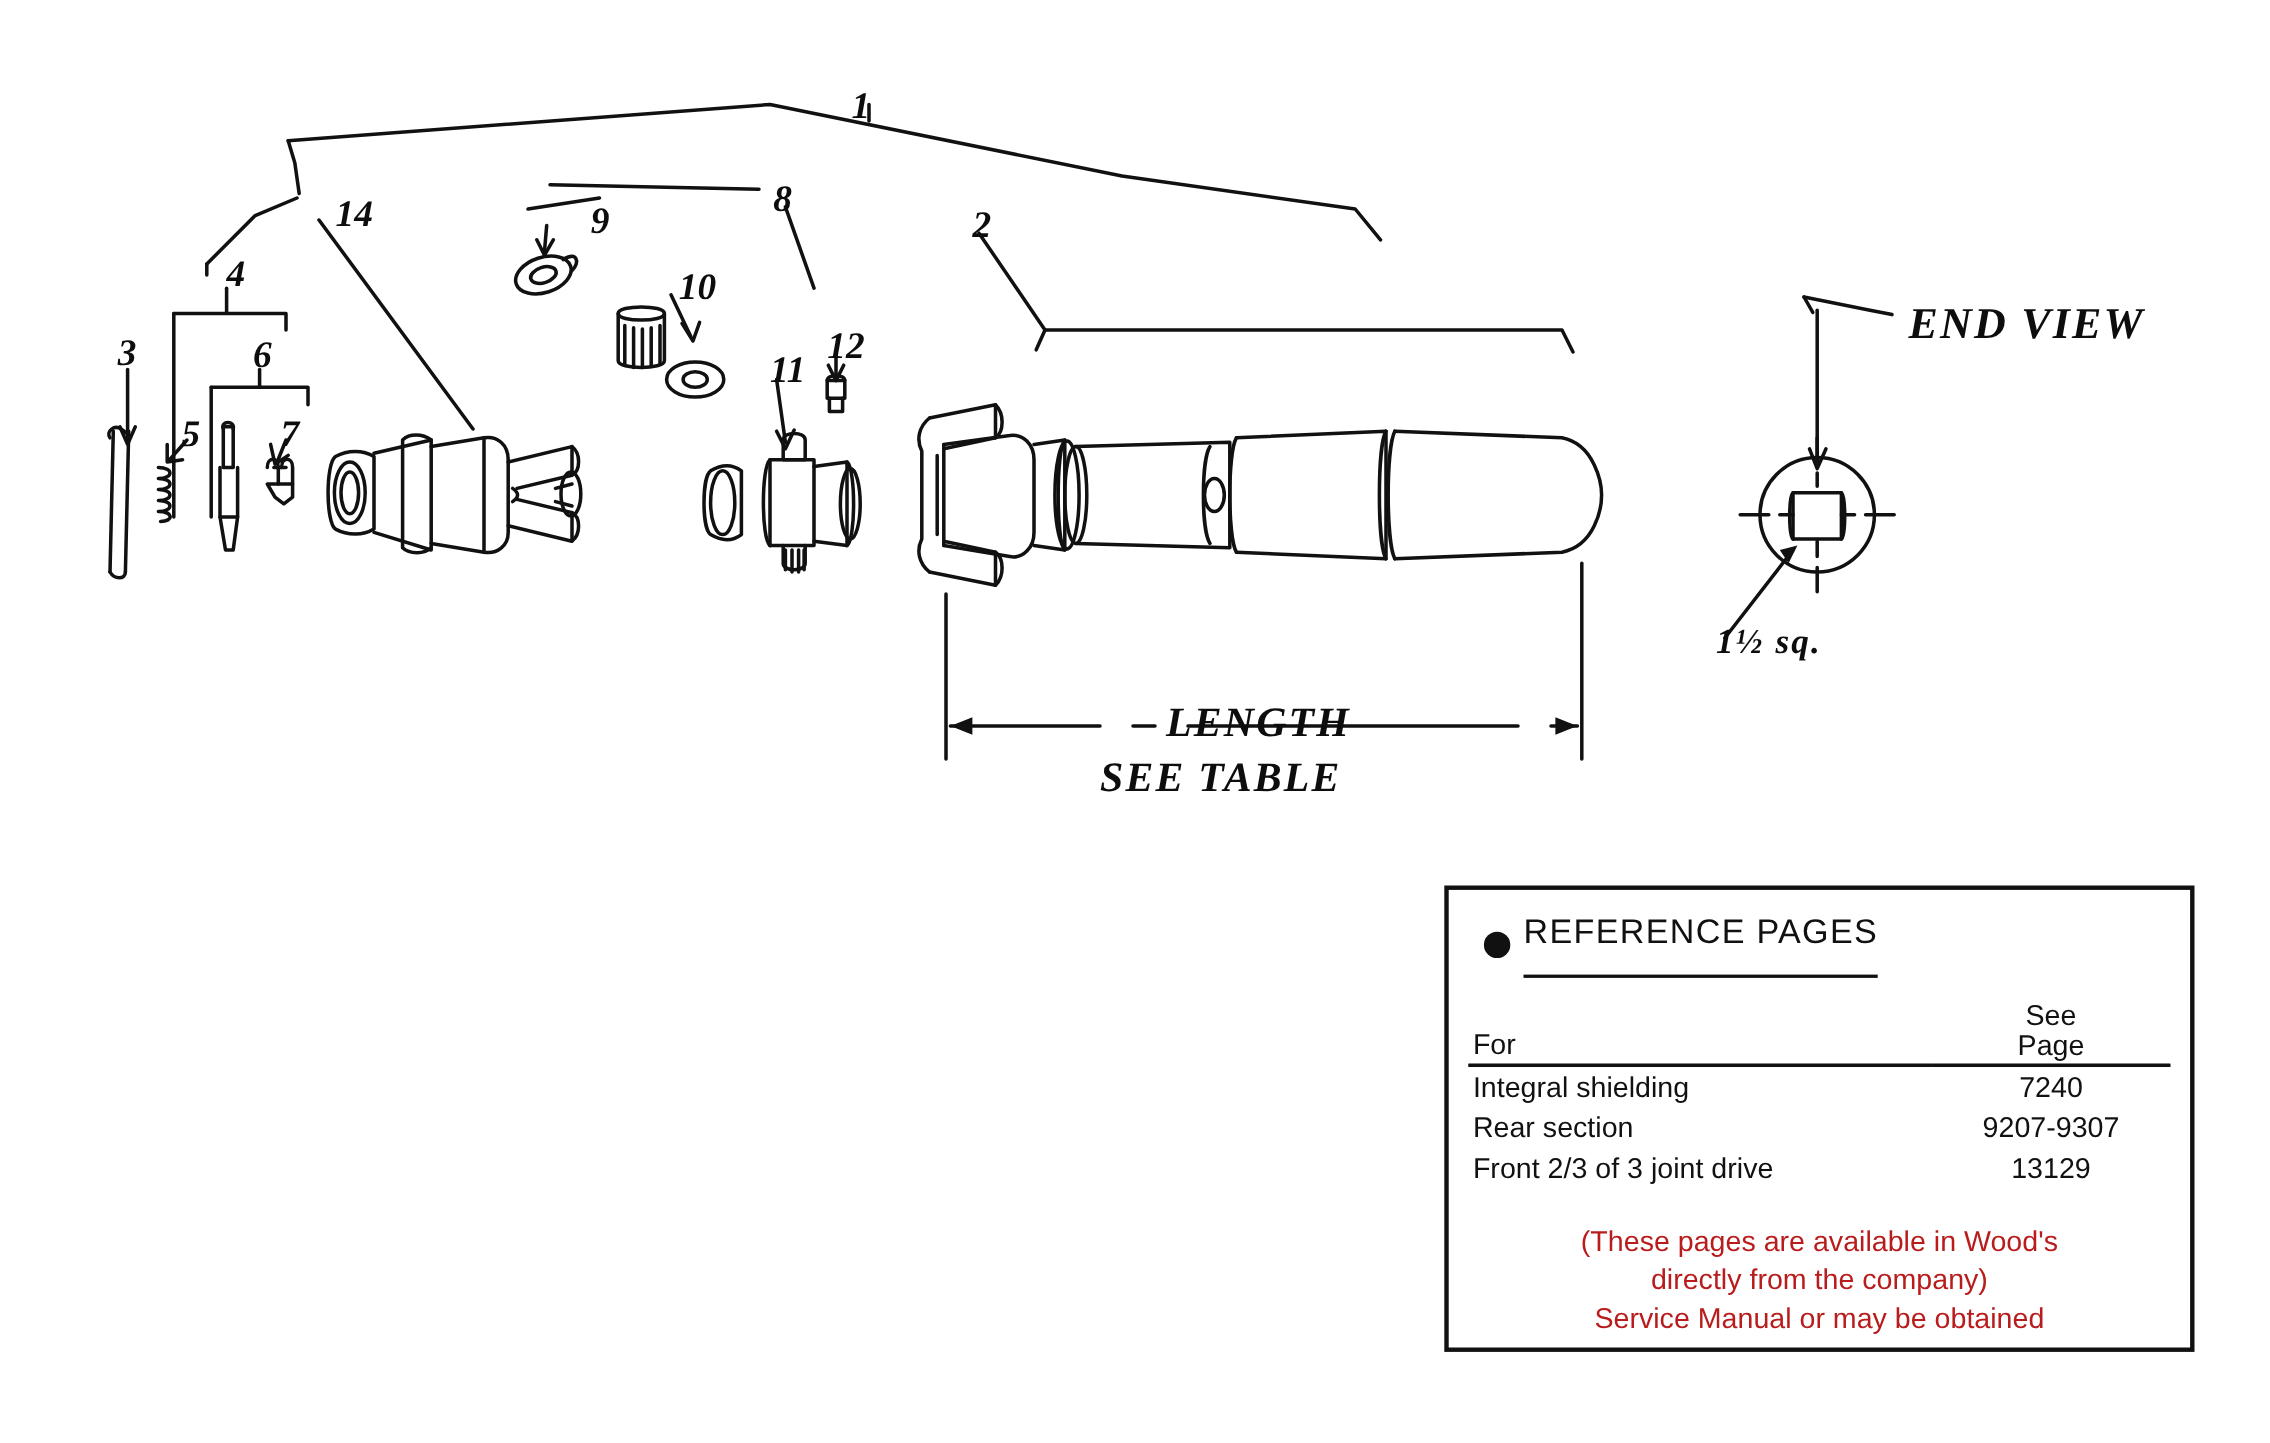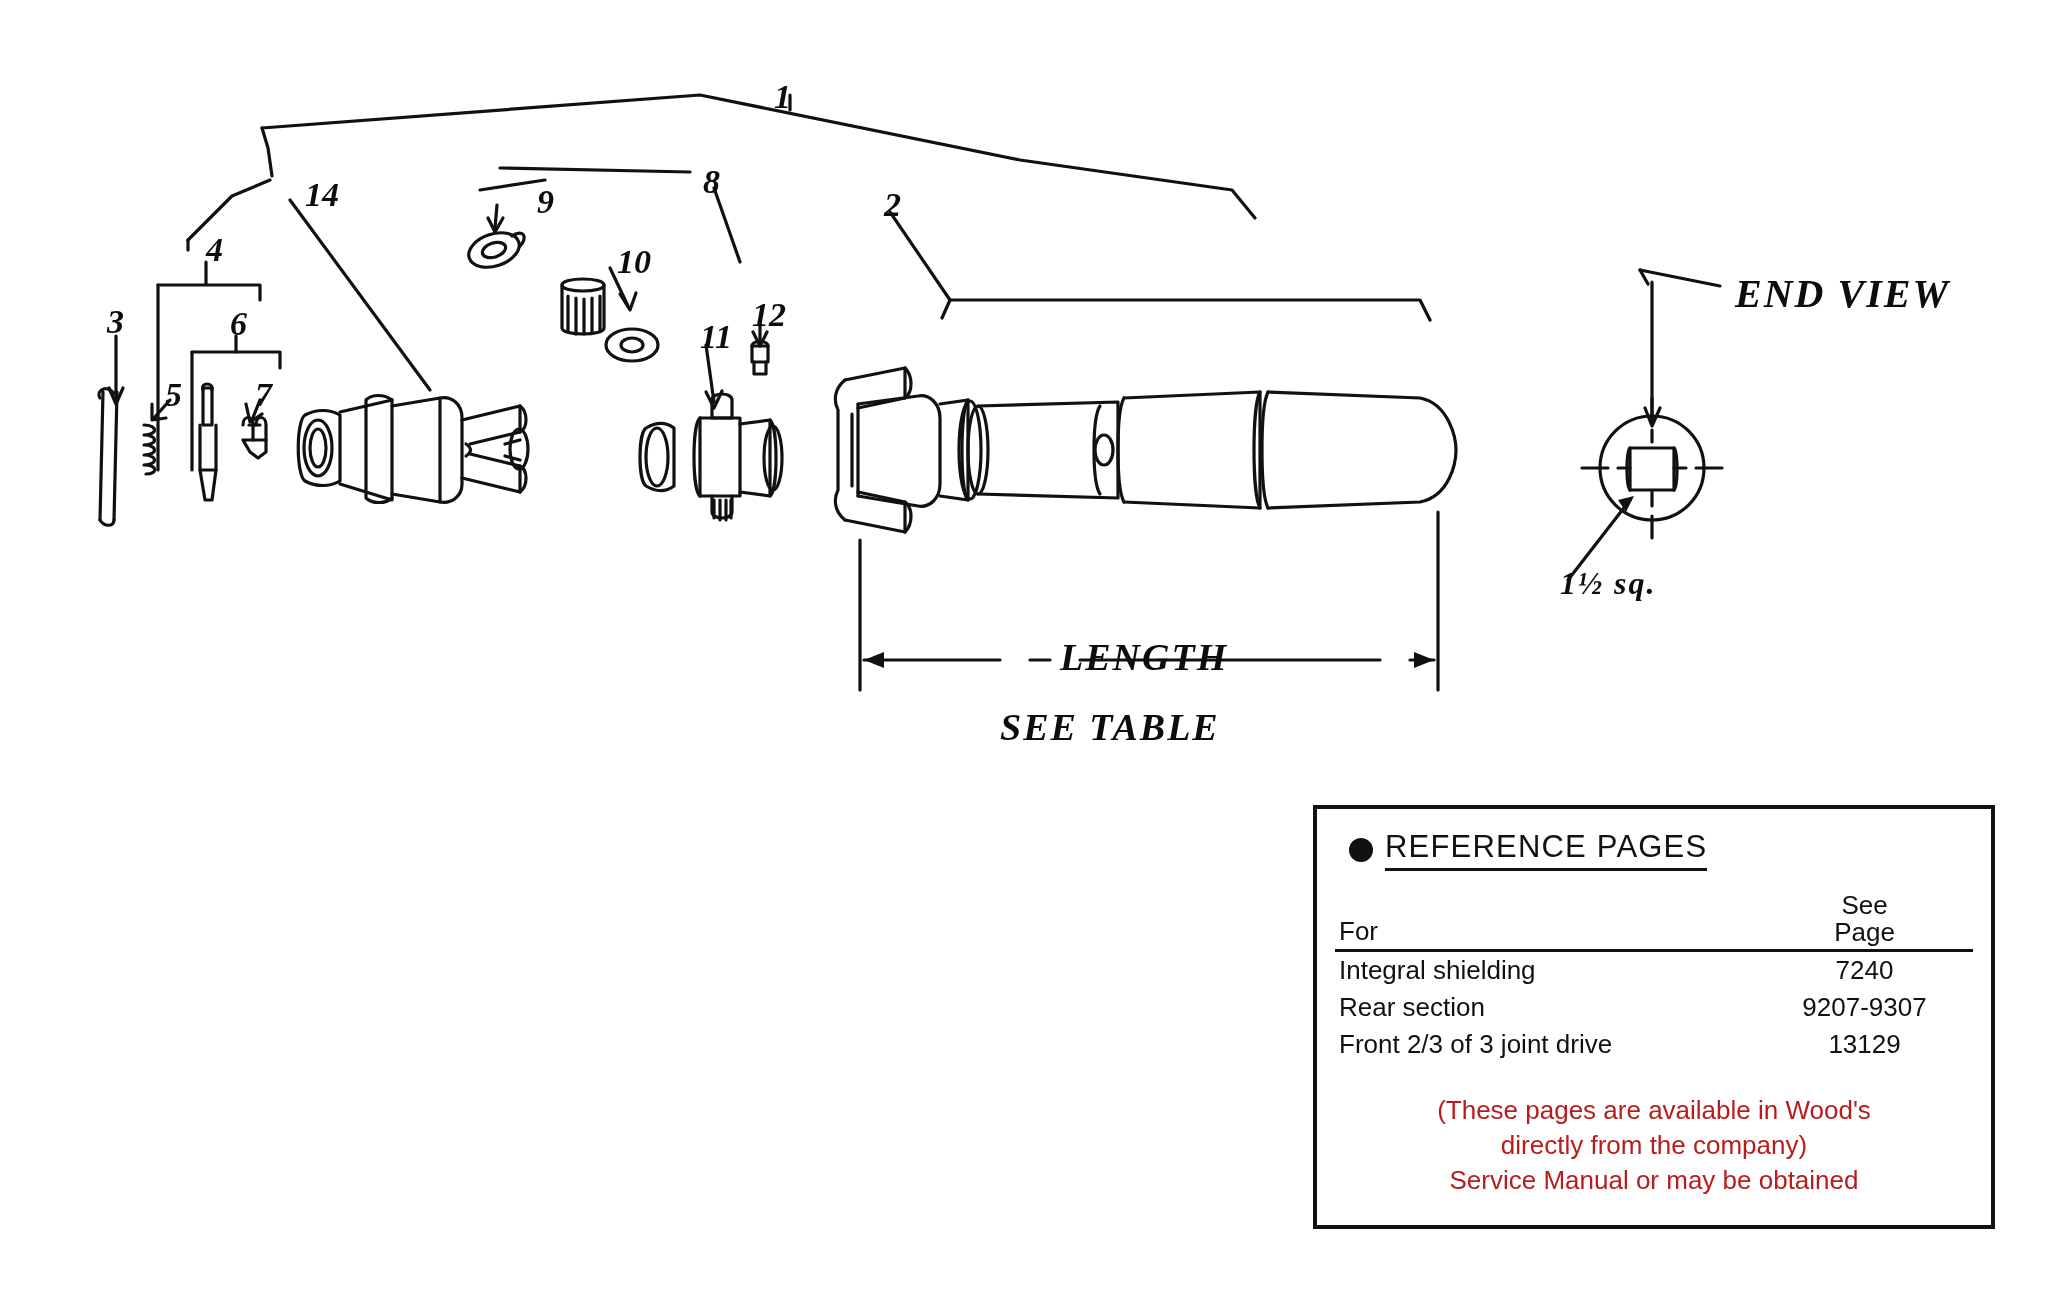--- a/index.html
+++ b/index.html
@@ -66,21 +66,21 @@
     height: 24px;
     border-radius: 50%;
     background: #111111;
     flex: 0 0 auto;
   }
   #ref-title {
     font-size: 31px;
     letter-spacing: 1.2px;
     color: #111111;
     border-bottom: 3px solid #111111;
-    padding-bottom: 3px;
+    padding-bottom: 21px;
   }
   #ref-table {
     width: 100%;
     border-collapse: collapse;
     margin-top: 18px;
     font-size: 26px;
   }
   #ref-table th, #ref-table td {
     text-align: left;
     padding: 3px 4px;
@@ -282,21 +282,21 @@
   <div class="callout" style="left:107px; top:305px;">3</div>
   <div class="callout" style="left:230px; top:307px;">6</div>
   <div class="callout" style="left:700px; top:320px;">11</div>
   <div class="callout" style="left:752px; top:298px;">12</div>
   <div class="callout" style="left:165px; top:378px;">5</div>
   <div class="callout" style="left:255px; top:378px;">7</div>
 
   <div class="script-label" style="left:1735px; top:270px; font-size:40px;">END VIEW</div>
   <div class="script-label" style="left:1560px; top:565px; font-size:32px;">1½ sq.</div>
   <div class="script-label" style="left:1060px; top:635px; font-size:38px;">LENGTH</div>
-  <div class="script-label" style="left:1000px; top:705px; font-size:38px;">SEE TABLE</div>
+  <div class="script-label" style="left:1000px; top:685px; font-size:38px;">SEE TABLE</div>
 
   <div id="ref-box">
     <div id="ref-title-row">
       <span class="bullet-dot"></span>
       <span id="ref-title">REFERENCE PAGES</span>
     </div>
 
     <table id="ref-table">
       <thead>
         <tr>

